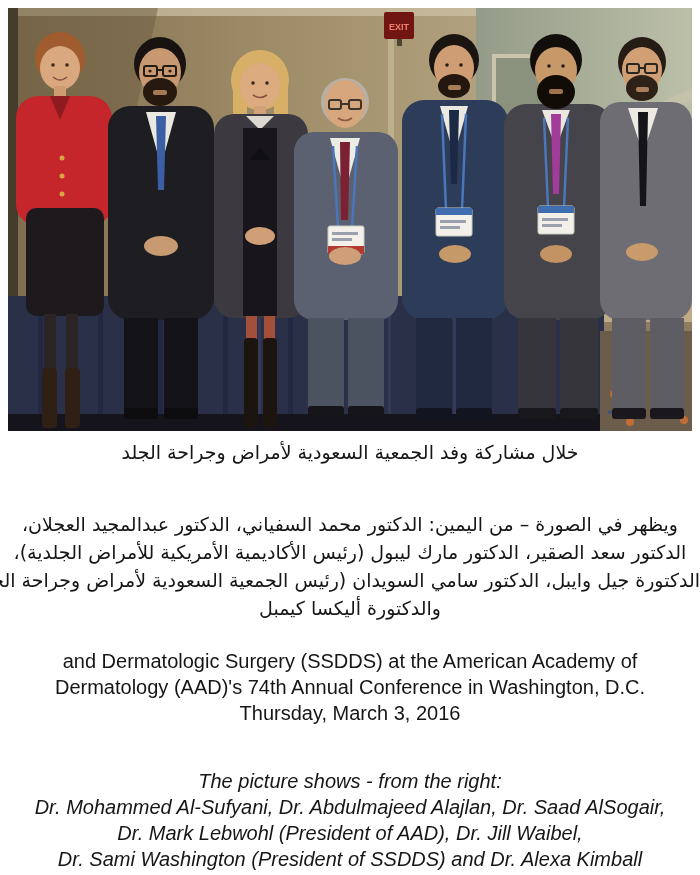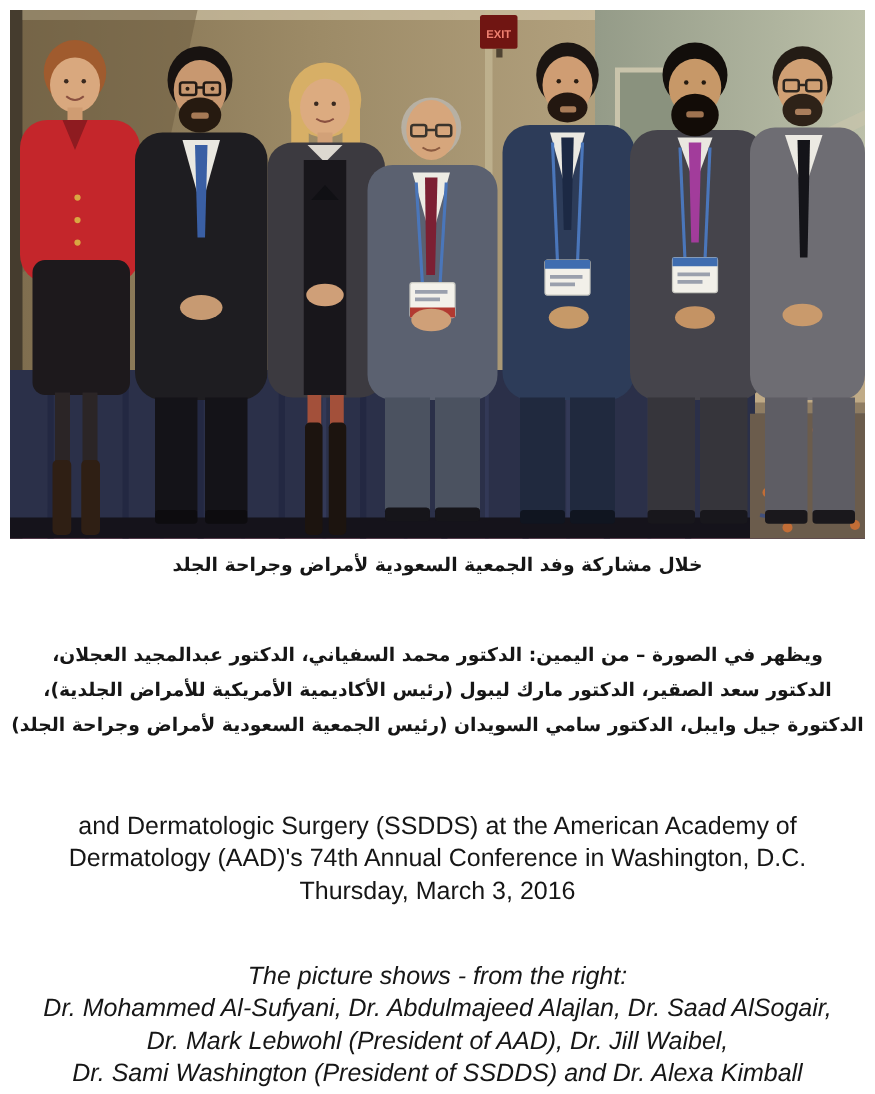--- a/index.html
+++ b/index.html
@@ -2,28 +2,28 @@
 <html><head>
 <meta charset="utf-8">
 <style>
   html,body{margin:0;padding:0;}
   body{
     width:700px;height:875px;position:relative;background:#ffffff;
     font-family:"Liberation Sans",sans-serif;color:#161616;overflow:hidden;
   }
   .photo-frame{
     position:absolute;left:8px;top:8px;width:684px;height:423px;
-    background:#ec4899;overflow:hidden;
+    background:#fef9c3;overflow:hidden;
   }
   .photo-frame svg{display:block;}
   .caption{position:absolute;left:0;width:700px;text-align:center;}
   .caption .line{white-space:nowrap;}
   .ar{
     direction:rtl;font-family:"DejaVu Sans",sans-serif;
-    font-size:15px;line-height:28px;font-weight:700;
+    font-size:19px;line-height:28px;font-weight:400;
   }
   .en{font-size:20px;line-height:26px;}
   .ar1{top:438px;}
   .ar2{top:510px;}
   .en1{top:648px;}
   .en2{top:768px;font-style:italic;}
 </style>
 </head>
 <body>
 
@@ -260,20 +260,21 @@
 </div>
 
 <div class="caption ar ar1" lang="ar" dir="rtl">
   <div class="line">خلال مشاركة وفد الجمعية السعودية لأمراض وجراحة الجلد</div>
 </div>
 
 <div class="caption ar ar2" lang="ar" dir="rtl">
   <div class="line">ويظهر في الصورة – من اليمين: الدكتور محمد السفياني، الدكتور عبدالمجيد العجلان،</div>
   <div class="line">الدكتور سعد الصقير، الدكتور مارك ليبول (رئيس الأكاديمية الأمريكية للأمراض الجلدية)،</div>
   <div class="line">الدكتورة جيل وايبل، الدكتور سامي السويدان (رئيس الجمعية السعودية لأمراض وجراحة الجلد)</div>
+  <div class="line">والدكتورة أليكسا كيمبل</div>
 </div>
 
 <div class="caption en en1" lang="en">
   <div class="line">and Dermatologic Surgery (SSDDS) at the American Academy of</div>
   <div class="line">Dermatology (AAD)'s 74th Annual Conference in Washington, D.C.</div>
   <div class="line">Thursday, March 3, 2016</div>
 </div>
 
 <div class="caption en en2" lang="en">
   <div class="line">The picture shows - from the right:</div>

